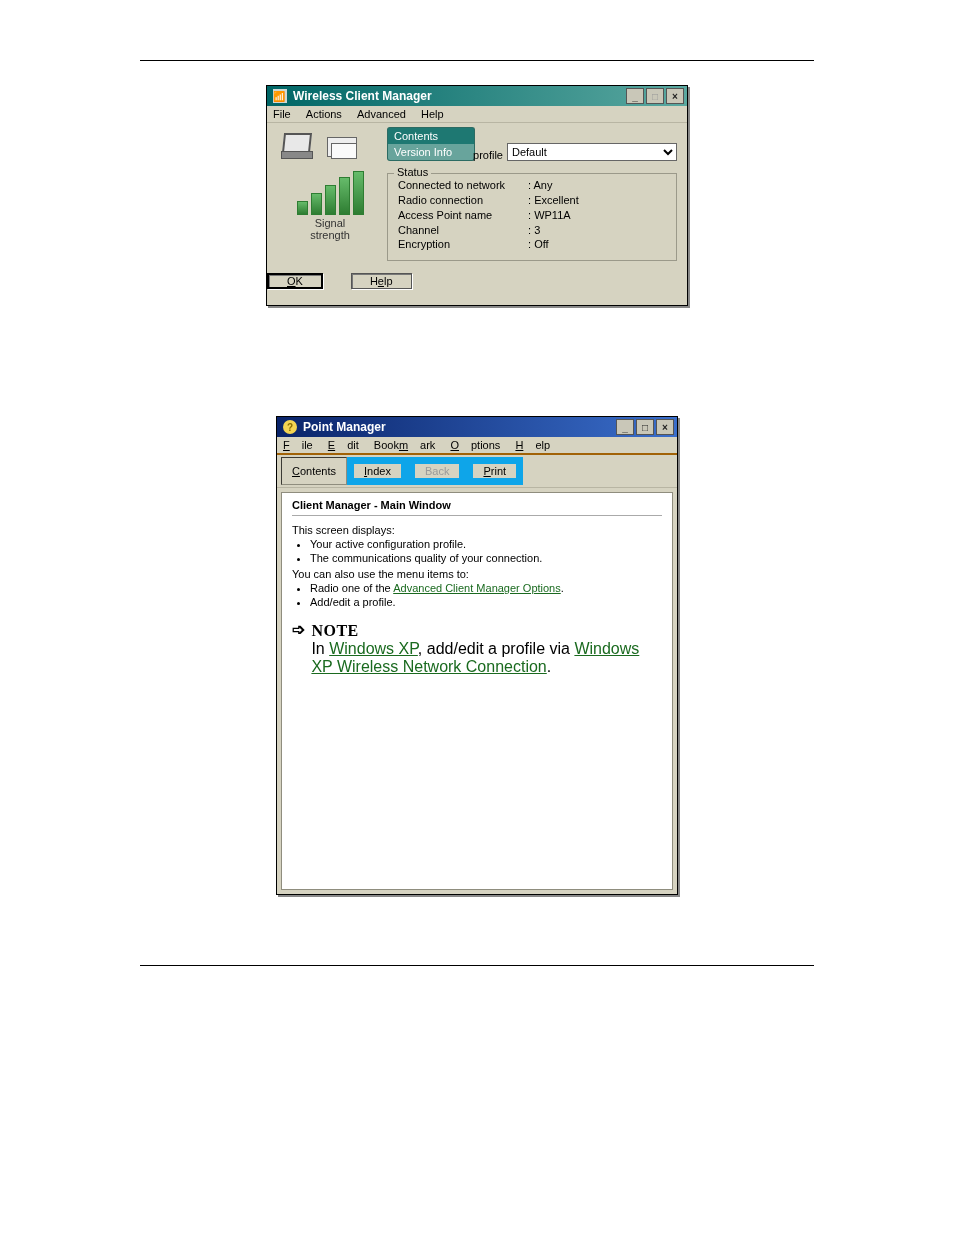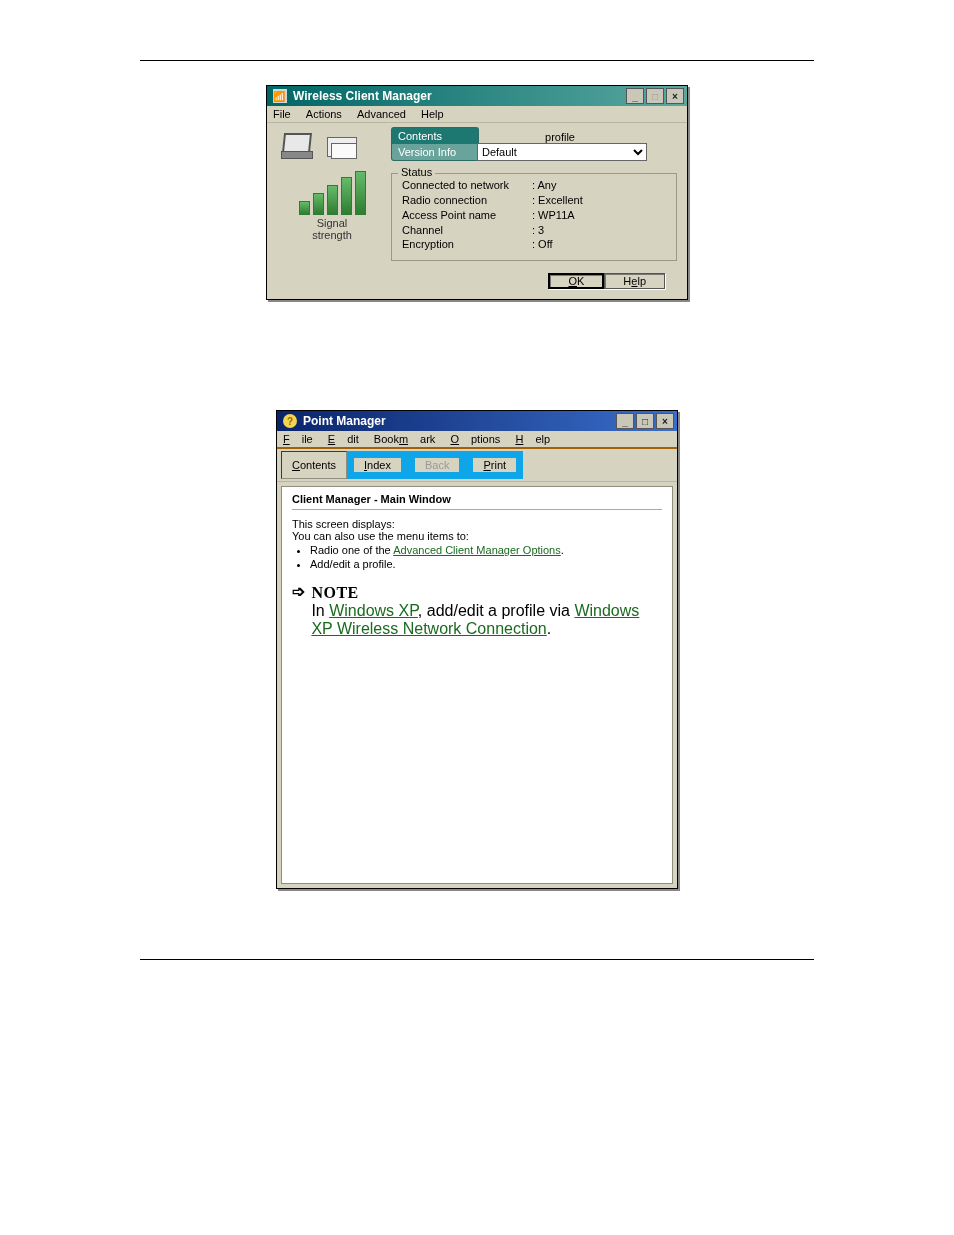--- a/index.html
+++ b/index.html
@@ -121,43 +121,43 @@
     cursor:pointer;
   }
   .tab.active {
     background:#1e7872; border-bottom: none;
     border-top-left-radius:3px; border-top-right-radius:3px;
   }
   .tab.inactive {
     background:#68a49c; border-top:none;
     border-bottom-left-radius:3px; border-bottom-right-radius:3px;
   }
-  .profilewrap { display:flex; align-items:center; margin-left:4px;flex-direction:column; }
+  .profilewrap { display:flex; align-items:flex-end; margin-left:4px; }
   .profilewrap .plabel { font-size:11px; margin-right:4px; }
   .profilewrap select {
     font-size:11px; background:#fff; border:1px solid #666; height:18px;
     width: 170px;
   }
   .statusbox {
     border:1px solid #9b998a;
     margin-top:12px;
     padding:4px 10px 8px 10px;
     position: relative;
   }
   .statusbox .legend {
     position:absolute; top:-8px; left:6px; background:#d6d3c1;
     padding:0 3px; font-size:11px;
   }
   .statusgrid {
     display:grid; grid-template-columns: 130px 90px; font-size:11px;
     line-height:1.35;
   }
   .btnrow {
-    display:flex; justify-content:flex-end; 
-    padding: 6px 22px 10px 0;
+    display:flex; justify-content:flex-start; gap:28px;
+    padding: 6px 22px 16px 0;
   }
   .btnrow button {
     font-size:11px; padding:1px 18px; background:#d6d3c1;
     border:1px solid #555; box-shadow: 1px 1px 0 #777 inset, 1px 1px 0 #fff;
     cursor:pointer;
   }
   .btnrow .okbtn { border:2px solid #000; padding:0px 18px; }
   .underline { text-decoration: underline; }
   
   .win2 {
@@ -319,20 +319,24 @@
     <div class="toolbar2">
       <button class="pressed"><span class="underline" style="text-decoration:underline;">C</span>ontents</button>
       <button><span style="text-decoration:underline;">I</span>ndex</button>
       <button class="disabled">Back</button>
       <button><span style="text-decoration:underline;">P</span>rint</button>
     </div>
     <div class="content2">
       <h4>Client Manager - Main Window</h4>
       <div class="divider"></div>
       <div>This screen displays:</div>
+      <ul>
+        <li>Your active configuration profile.</li>
+        <li>The communications quality of your connection.</li>
+      </ul>
       <div>You can also use the menu items to:</div>
       <ul>
         <li>
           <span>Radio one of the </span><a class="hlink" href="#">Advanced Client Manager Options</a><span>.</span>
         </li>
         <li>Add/edit a profile.</li>
       </ul>
       <div class="note">
         <div class="note-icon">➩</div>
         <div class="note-body">

